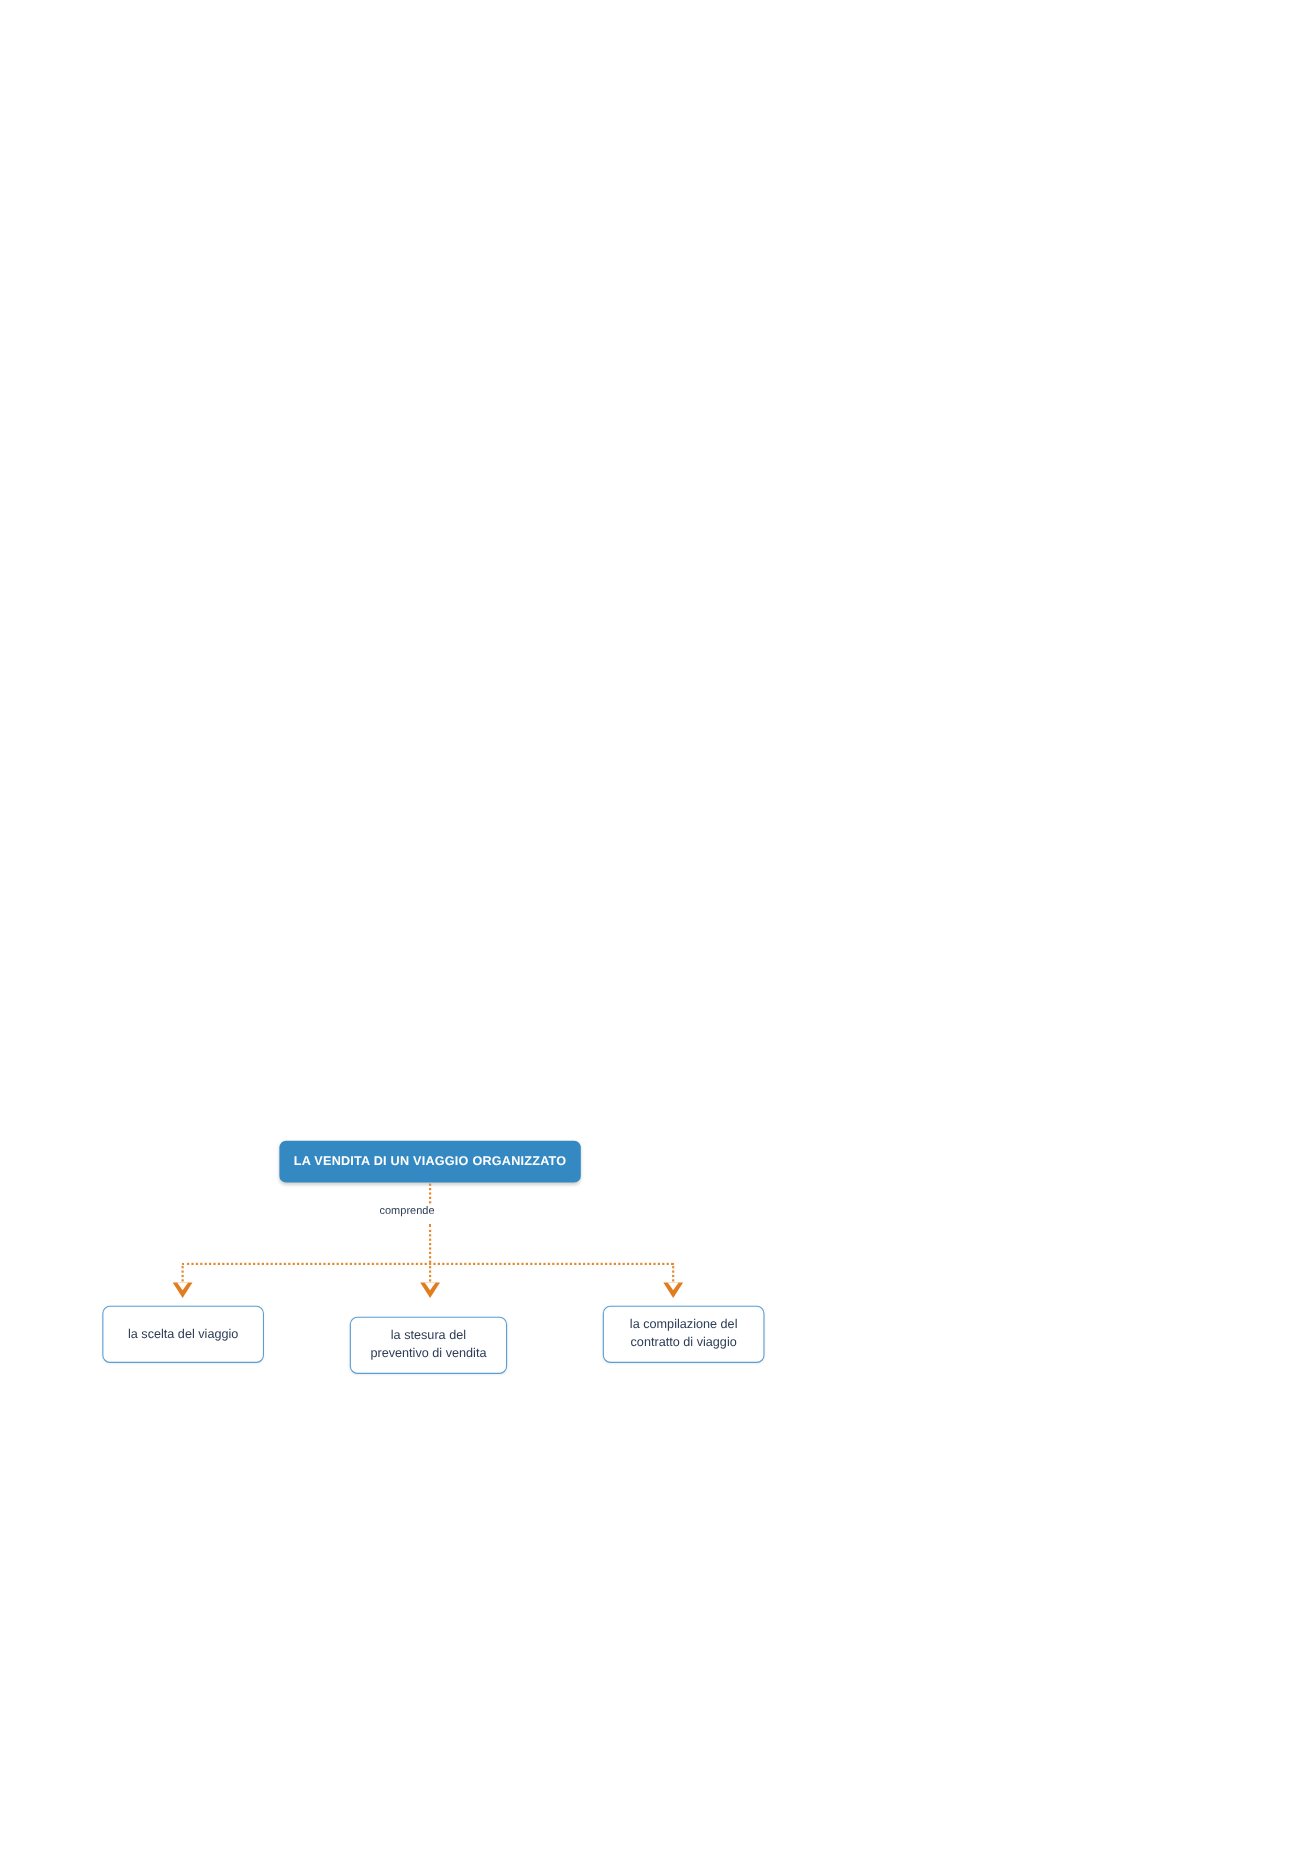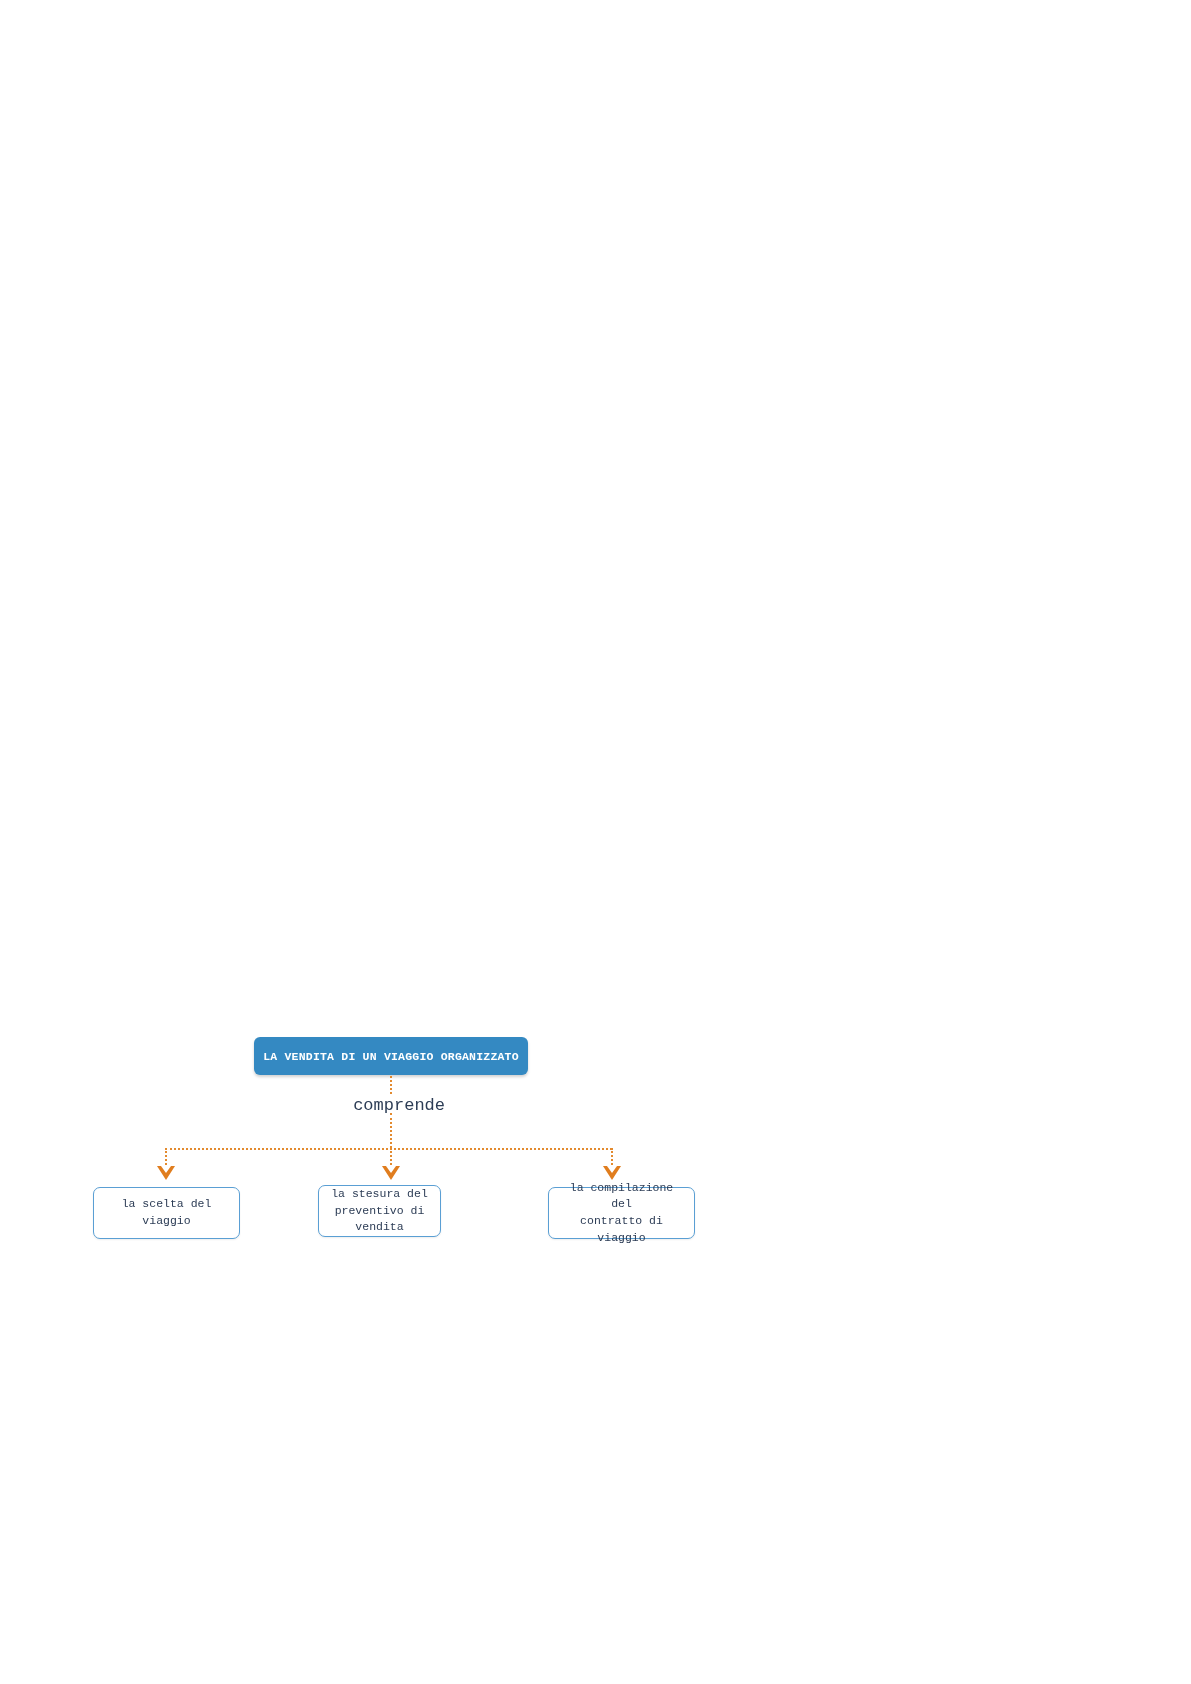--- a/index.html
+++ b/index.html
@@ -15,21 +15,20 @@
     overflow: hidden;
   }
 
   #page {
     position: absolute;
     left: 0;
     top: 0;
     width: 1191px;
     height: 1684px;
     background: #ffffff;
-    font-family: Liberation Mono, monospace;
   }
 
   
   #diagram {
     position: absolute;
     left: 80px;
     top: 1020px;
     width: 640px;
     height: 240px;
   }
@@ -57,23 +56,23 @@
     white-space: nowrap;
     text-align: center;
   }
 
   
   .connector-label {
     position: absolute;
     left: 265px;
     top: 76px;
     width: 100px;
-    text-align: right;
+    text-align: left;
     color: #2c3c55;
-    font-size: 17px;
+    font-size: 10px;
     white-space: nowrap;
   }
 
   
   .dotted-v {
     position: absolute;
     width: 0;
     border-left: 2px dotted #e38a2e;
   }
   .dotted-h {
@@ -159,22 +158,22 @@
 
   #child-1 {
     left: 13px;
     top: 167px;
     width: 147px;
     height: 52px;
     align-items: center;
   }
   #child-2 {
     left: 238px;
-    top: 165px;
-    width: 123px;
+    top: 177px;
+    width: 143px;
     height: 52px;
   }
   #child-3 {
     left: 468px;
     top: 167px;
     width: 147px;
     height: 52px;
   }
 </style>
 </head>

